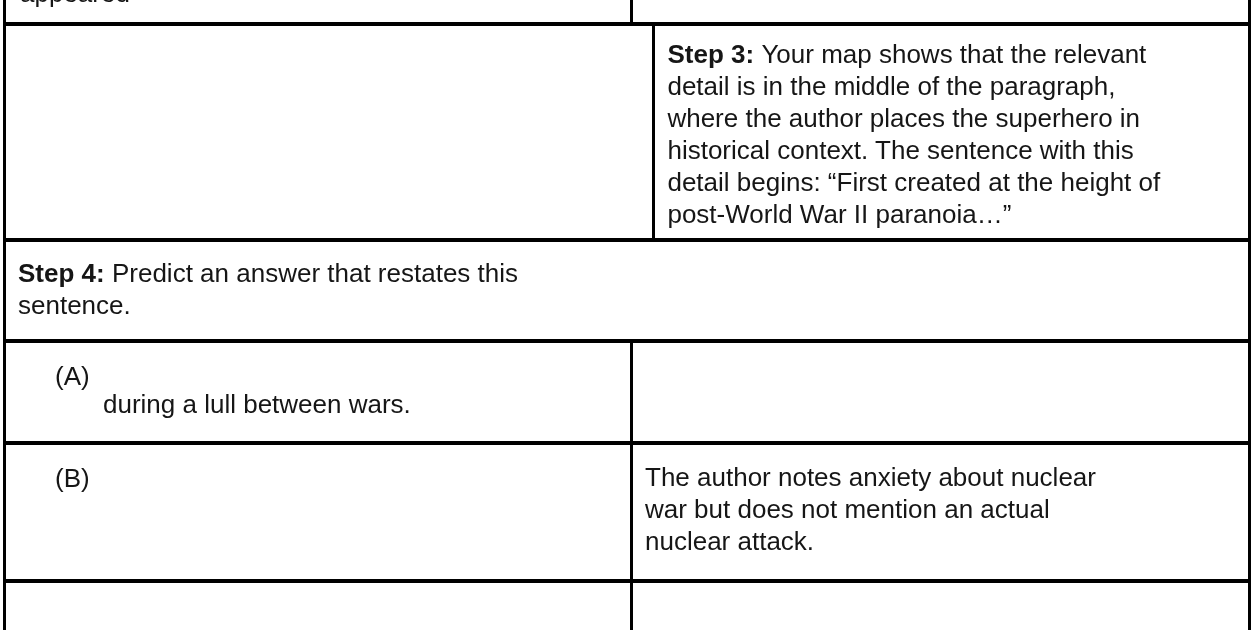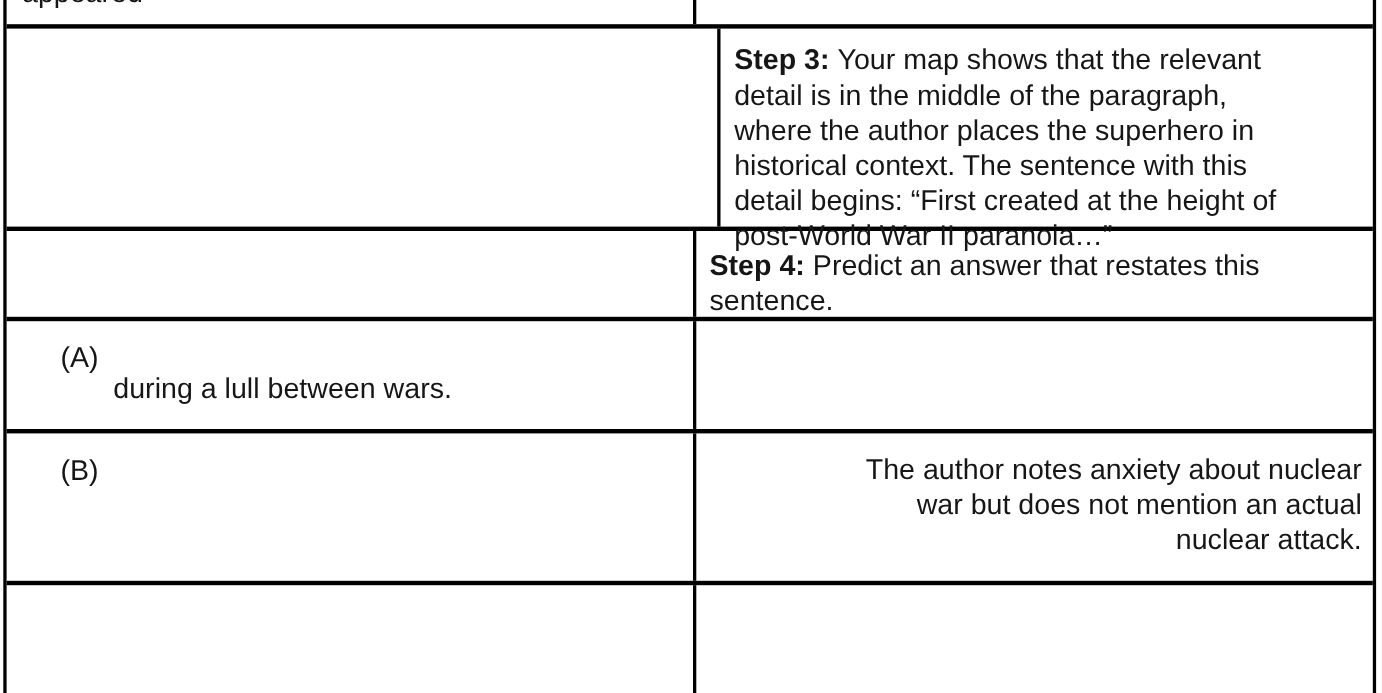--- a/index.html
+++ b/index.html
@@ -40,27 +40,27 @@
     box-sizing: border-box;
     border-right: 3px solid #000;
     position: relative;
   }
   .cr {
     width: 615px;
     box-sizing: border-box;
     padding: 15px 10px 0 12px;
   }
   .r1 { height: 86px; }
-  .r2 { height: 184px; padding-left: 46px; }
-  .r3 { height: 82px; }
+  .r2 { height: 216px; padding-left: 46px; }
+  .r3 { height: 101px; flex-direction: column; }
   .r4 { height: 102px; }
   .r5 { height: 138px; }
   .r6 { height: 100px; border-bottom: none; }
   .r2 .cr { padding-top: 12px; }
-  .r5 .cr { padding-top: 16px; text-align: right; }
+  .r5 .cr { padding-top: 16px; }
   .clipped-word {
     position: absolute;
     left: 14px;
     bottom: 13px;
     white-space: nowrap;
   }
   .step-label {
     font-weight: 700;
     padding-right: 0.28em;
   }

